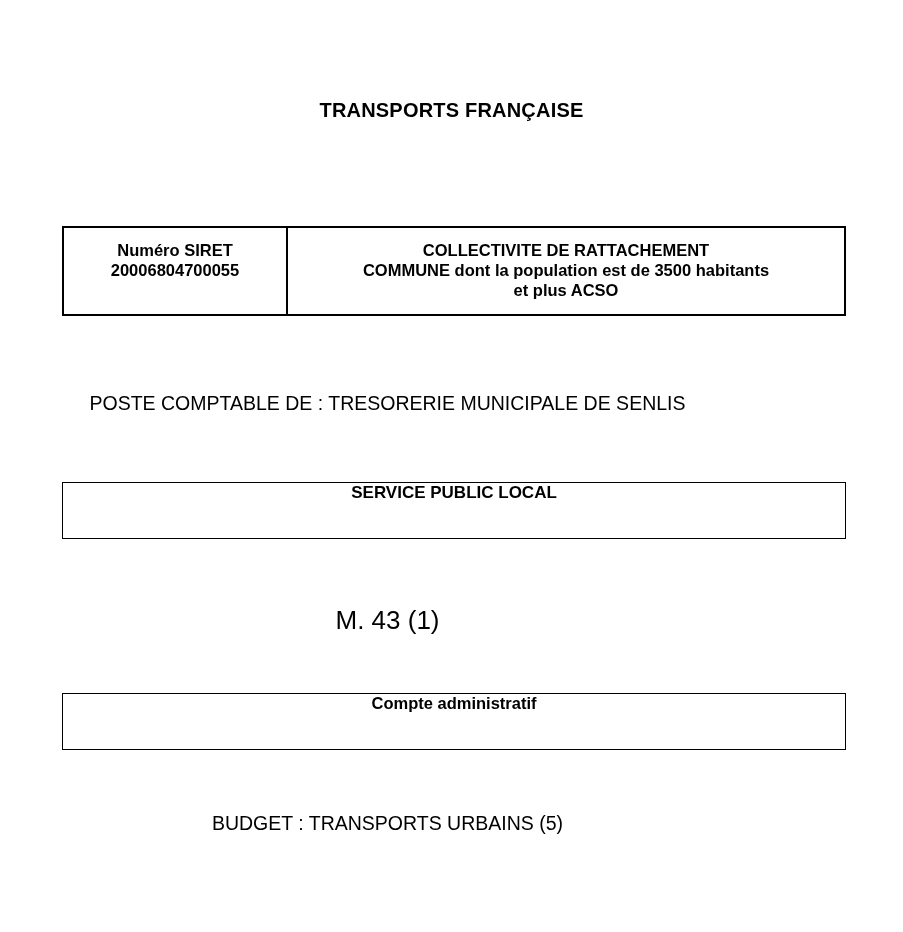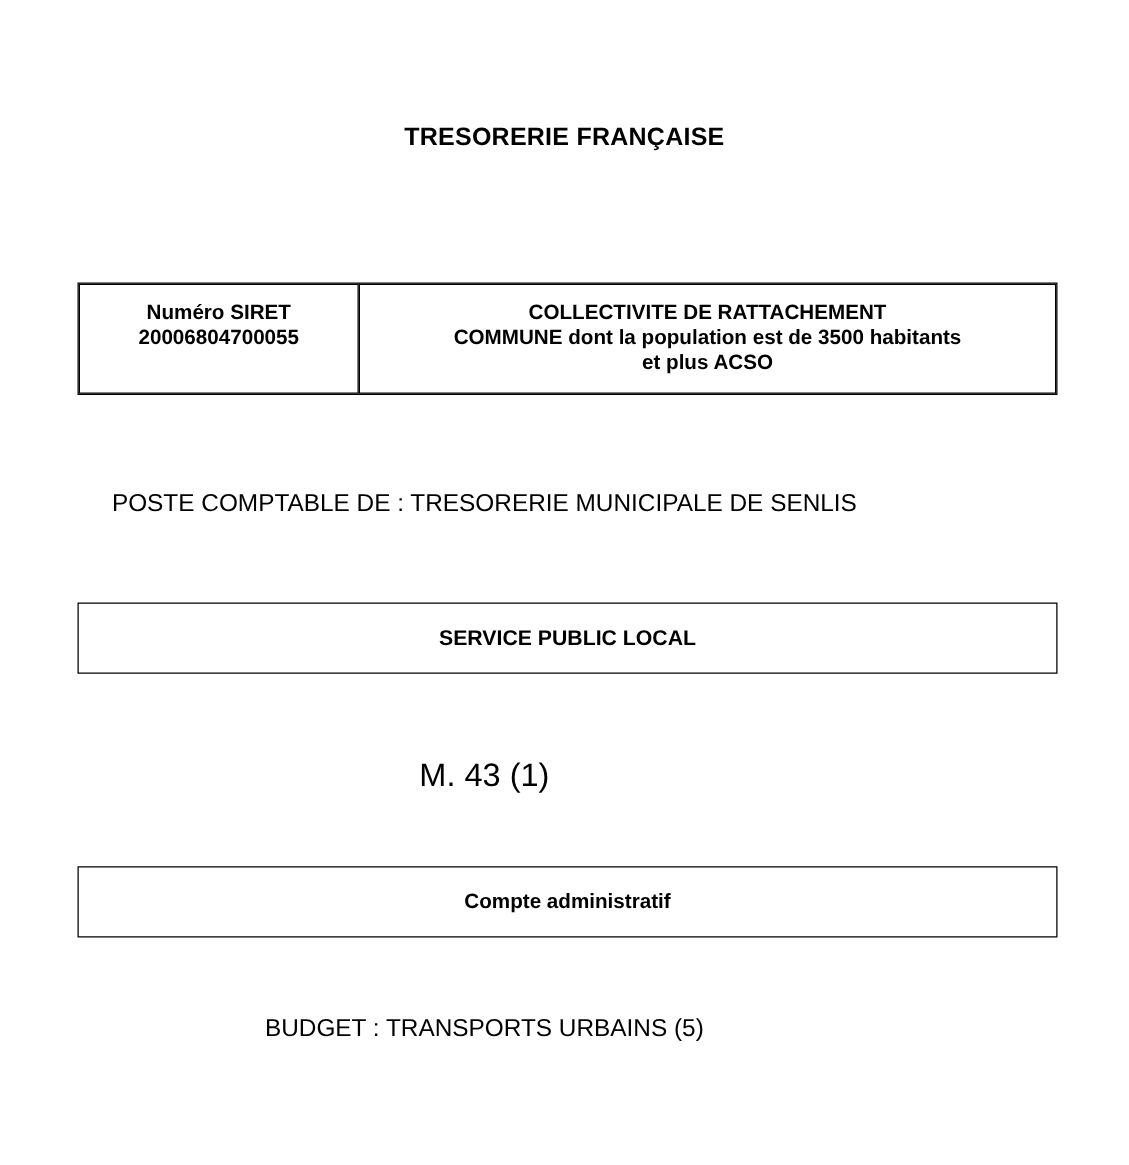--- a/index.html
+++ b/index.html
@@ -112,39 +112,39 @@
 
   
   .framed-box {
     position: absolute;
     left: 62px;
     width: 784px;
     height: 57px;
     border: 1.5px solid #000;
     box-sizing: border-box;
     display: flex;
-    align-items: center;
+    align-items: flex-start;
     justify-content: center;
   }
   .framed-box .box-label {
     font-size: 17px;
     font-weight: bold;
     white-space: nowrap;
   }
   .box-service-public { top: 482px; }
   .box-compte-admin   { top: 693px; }
   .box-compte-admin .box-label { font-size: 16.5px; }
 </style>
 </head>
 <body>
 
 <div class="page">
 
 
-  <div class="republic-title">TRESORERIE FRANÇAISE</div>
+  <div class="republic-title">TRANSPORTS FRANÇAISE</div>
 
   <table class="ident-table">
     <tbody>
       <tr>
         <td class="siret-cell">
           <div class="cell-line siret-label">Numéro SIRET</div>
           <div class="cell-line siret-value">20006804700055</div>
         </td>
         <td class="collectivite-cell">
           <div class="cell-line collectivite-line1">COLLECTIVITE DE RATTACHEMENT</div>

